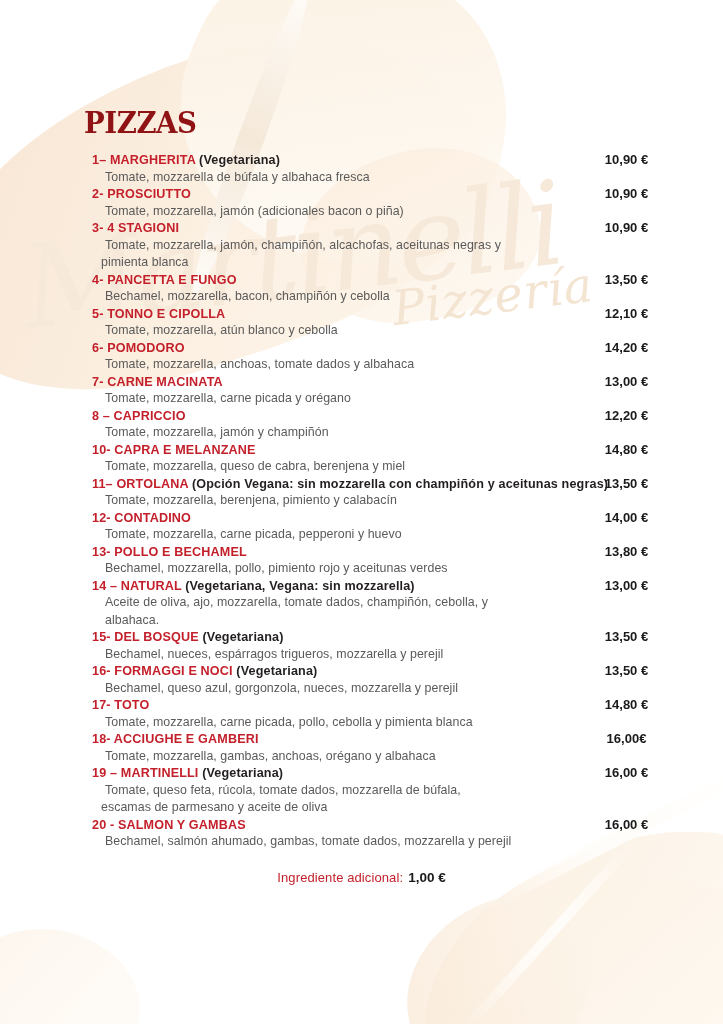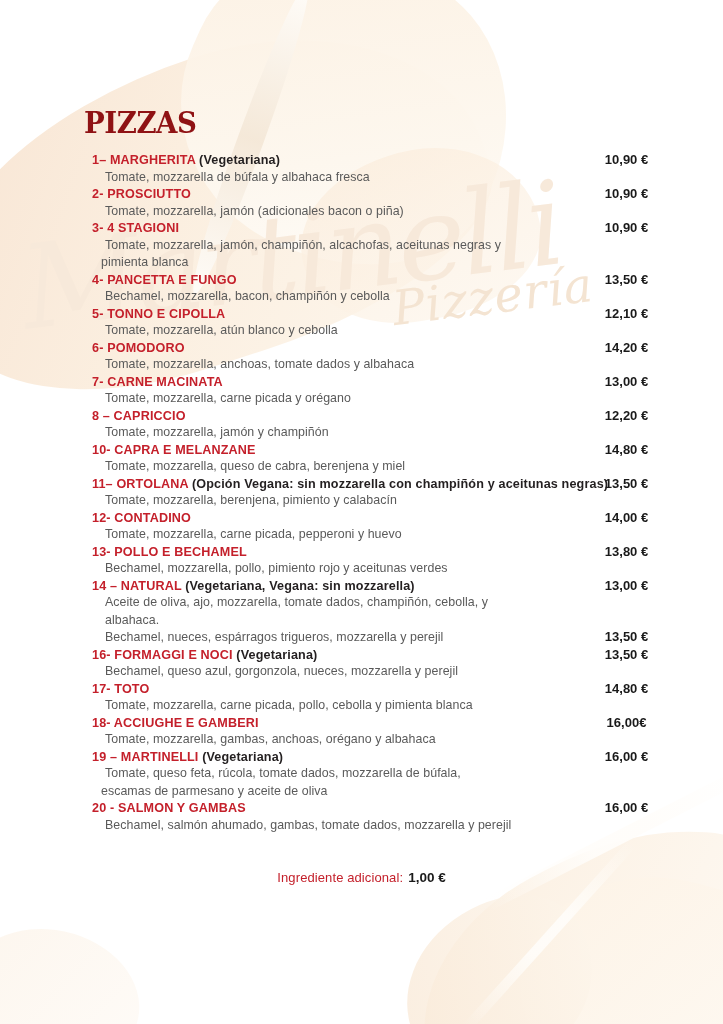--- a/index.html
+++ b/index.html
@@ -445,20 +445,21 @@
               <div class="item-desc">Aceite de oliva, ajo, mozzarella, tomate dados, champiñón, cebolla, y albahaca.</div>
             </div>
             <div class="item-price price-slot">
               <div>13,00 €</div>
             </div>
           </div>
         </div>
         <div class="menu-item">
           <div class="item-row">
             <div class="item-left">
+              <div class="item-name"><span>15- DEL BOSQUE</span><span class="item-tag"> (Vegetariana)</span></div>
               <div class="item-desc">Bechamel, nueces, espárragos trigueros, mozzarella y perejil</div>
             </div>
             <div class="item-price price-slot">
               <div>13,50 €</div>
             </div>
           </div>
         </div>
         <div class="menu-item">
           <div class="item-row">
             <div class="item-left">

